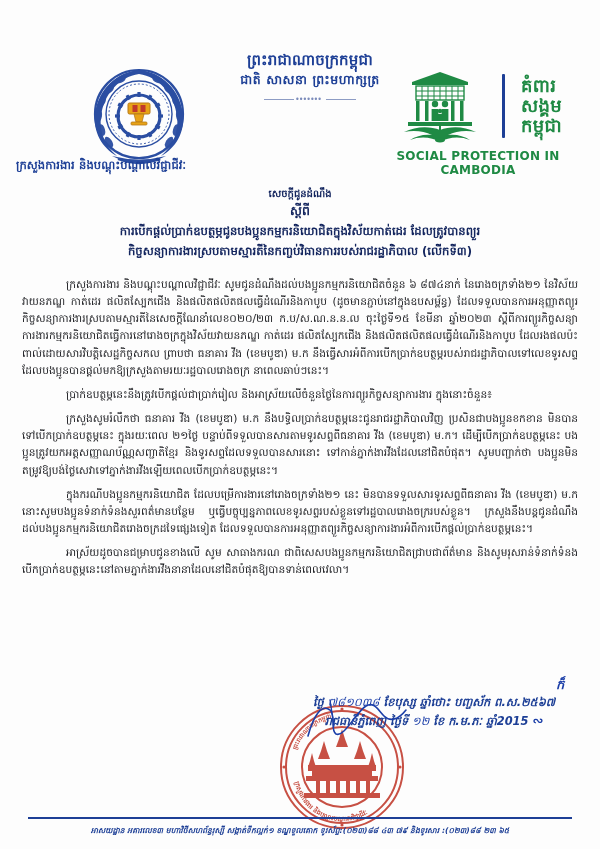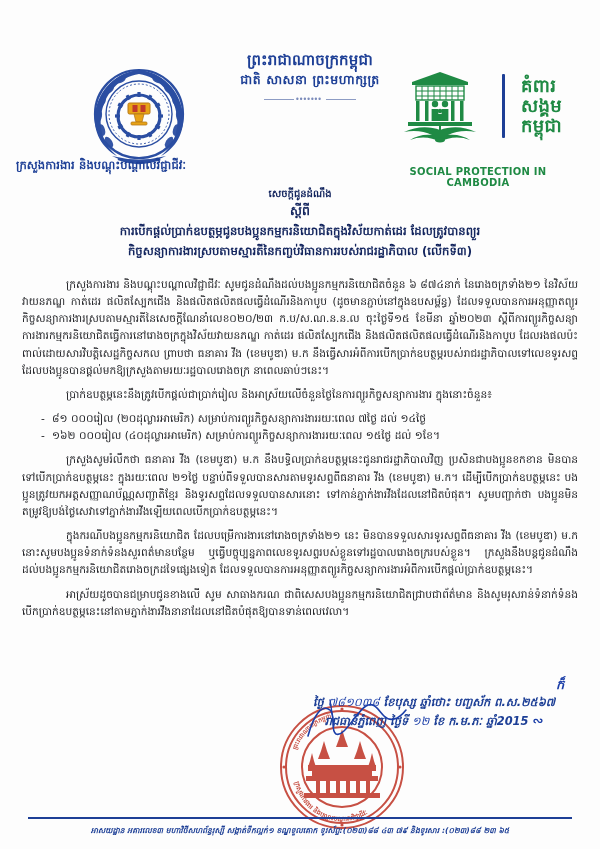--- a/index.html
+++ b/index.html
@@ -109,23 +109,23 @@
   }
   .logo-khmer {
     color: #1f8a44;
     font-size: 18px;
     font-weight: bold;
     line-height: 1.12;
     text-align: left;
     letter-spacing: .3px;
   }
   .logo-caption {
-    margin-top: 22px;
+    margin-top: 5px;
     color: #1f8a44;
-    font-size: 10px;
+    font-size: 12px;
     font-weight: bold;
     letter-spacing: .25px;
   }
 
   
   .ministry-line {
     position: absolute;
     left: 16px;
     top: 158px;
     font-size: 11.5px;
@@ -429,24 +429,20 @@
     <div class="doc-subject">ការបើកផ្តល់ប្រាក់ឧបត្ថម្ភជូនបងប្អូនកម្មករនិយោជិតក្នុងវិស័យកាត់ដេរ ដែលត្រូវបានព្យួរ</div>
     <div class="doc-subject">កិច្ចសន្យាការងារស្របតាមស្មារតីនៃកញ្ចប់វិធានការរបស់រាជរដ្ឋាភិបាល (លើកទី៣)</div>
   </div>
 
   <div class="body-block">
 
     <p class="para">ក្រសួងការងារ និងបណ្តុះបណ្តាលវិជ្ជាជីវៈ សូមជូនដំណឹងដល់បងប្អូនកម្មករនិយោជិតចំនួន ៦ ៨៧៤នាក់ នៃរោងចក្រទាំង២១ នៃវិស័យវាយនភណ្ឌ កាត់ដេរ ផលិតស្បែកជើង និងផលិតផលិតផលធ្វើដំណើរនិងកាបូប (ដូចមានភ្ជាប់នៅក្នុងឧបសម្ព័ន្ធ) ដែលទទួលបានការអនុញ្ញាតព្យួរកិច្ចសន្យាការងារស្របតាមស្មារតីនៃសេចក្តីណែនាំលេខ០២០/២៣ ក.ប/ស.ណ.ន.ន.ល ចុះថ្ងៃទី១៥ ខែមីនា ឆ្នាំ២០២៣ ស្តីពីការព្យួរកិច្ចសន្យាការងារកម្មករនិយោជិតធ្វើការនៅរោងចក្រក្នុងវិស័យវាយនភណ្ឌ កាត់ដេរ ផលិតស្បែកជើង និងផលិតផលិតផលធ្វើដំណើរនិងកាបូប ដែលរងផលប៉ះពាល់ដោយសារវិបត្តិសេដ្ឋកិច្ចសកល ព្រាបថា ធនាគារ វីង (ខេមបូឌា) ម.ក នឹងធ្វើសារអំពីការបើកប្រាក់ឧបត្ថម្ភរបស់រាជរដ្ឋាភិបាលទៅលេខទូរសព្ទ ដែលបងប្អូនបានផ្តល់មកឱ្យក្រសួងតាមរយៈរដ្ឋបាលរោងចក្រ នាពេលឆាប់ៗនេះ។</p>
 
     <p class="para">ប្រាក់ឧបត្ថម្ភនេះនឹងត្រូវបើកផ្តល់ជាប្រាក់រៀល និងអាស្រ័យលើចំនួនថ្ងៃនៃការព្យួរកិច្ចសន្យាការងារ ក្នុងនោះចំនួន៖</p>
 
-    <ul class="bullets">
-      <li>៨១ ០០០រៀល (២០ដុល្លារអាមេរិក) សម្រាប់ការព្យួរកិច្ចសន្យាការងាររយៈពេល ៧ថ្ងៃ ដល់ ១៤ថ្ងៃ</li>
-      <li>១៦២ ០០០រៀល (៤០ដុល្លារអាមេរិក) សម្រាប់ការព្យួរកិច្ចសន្យាការងាររយៈពេល ១៥ថ្ងៃ ដល់ ១ខែ។</li>
-    </ul>
 
     <p class="para">ក្រសួងសូមរំលឹកថា ធនាគារ វីង (ខេមបូឌា) ម.ក នឹងបទ្ធិលប្រាក់ឧបត្ថម្ភនេះជូនរាជរដ្ឋាភិបាលវិញ ប្រសិនជាបងប្អូនខកខាន មិនបានទៅបើកប្រាក់ឧបត្ថម្ភនេះ ក្នុងរយៈពេល ២១ថ្ងៃ បន្ទាប់ពីទទួលបានសារតាមទូរសព្ទពីធនាគារ វីង (ខេមបូឌា) ម.ក។ ដើម្បីបើកប្រាក់ឧបត្ថម្ភនេះ បងប្អូនត្រូវយកអត្តសញ្ញាណប័ណ្ណសញ្ជាតិខ្មែរ និងទូរសព្ទដែលទទួលបានសារនោះ ទៅកាន់ភ្នាក់ងារវីងដែលនៅជិតបំផុត។ សូមបញ្ជាក់ថា បងប្អូនមិនតម្រូវឱ្យបង់ថ្លៃសេវាទៅភ្នាក់ងារវីងឡើយពេលបើកប្រាក់ឧបត្ថម្ភនេះ។</p>
 
     <p class="para">ក្នុងករណីបងប្អូនកម្មករនិយោជិត ដែលបម្រើការងារនៅរោងចក្រទាំង២១ នេះ មិនបានទទួលសារទូរសព្ទពីធនាគារ វីង (ខេមបូឌា) ម.ក នោះសូមបងប្អូនទំនាក់ទំនងសួរពត៌មានបន្ថែម ឬធ្វើបច្ចុប្បន្នភាពលេខទូរសព្ទរបស់ខ្លួនទៅរដ្ឋបាលរោងចក្ររបស់ខ្លួន។ ក្រសួងនឹងបន្តជូនដំណឹងដល់បងប្អូនកម្មករនិយោជិតរោងចក្រដទៃផ្សេងទៀត ដែលទទួលបានការអនុញ្ញាតព្យួរកិច្ចសន្យាការងារអំពីការបើកផ្តល់ប្រាក់ឧបត្ថម្ភនេះ។</p>
 
     <p class="para">អាស្រ័យដូចបានជម្រាបជូនខាងលើ សូម សាធាងករណ ជាពិសេសបងប្អូនកម្មករនិយោជិតជ្រាបជាព័ត៌មាន និងសូមរុសរាន់ទំនាក់ទំនងបើកប្រាក់ឧបត្ថម្ភនេះនៅតាមភ្នាក់ងារវីងនានាដែលនៅជិតបំផុតឱ្យបានទាន់ពេលវេលា។</p>
   </div>
 
   <div class="initial-mark">ក៏</div>
 

